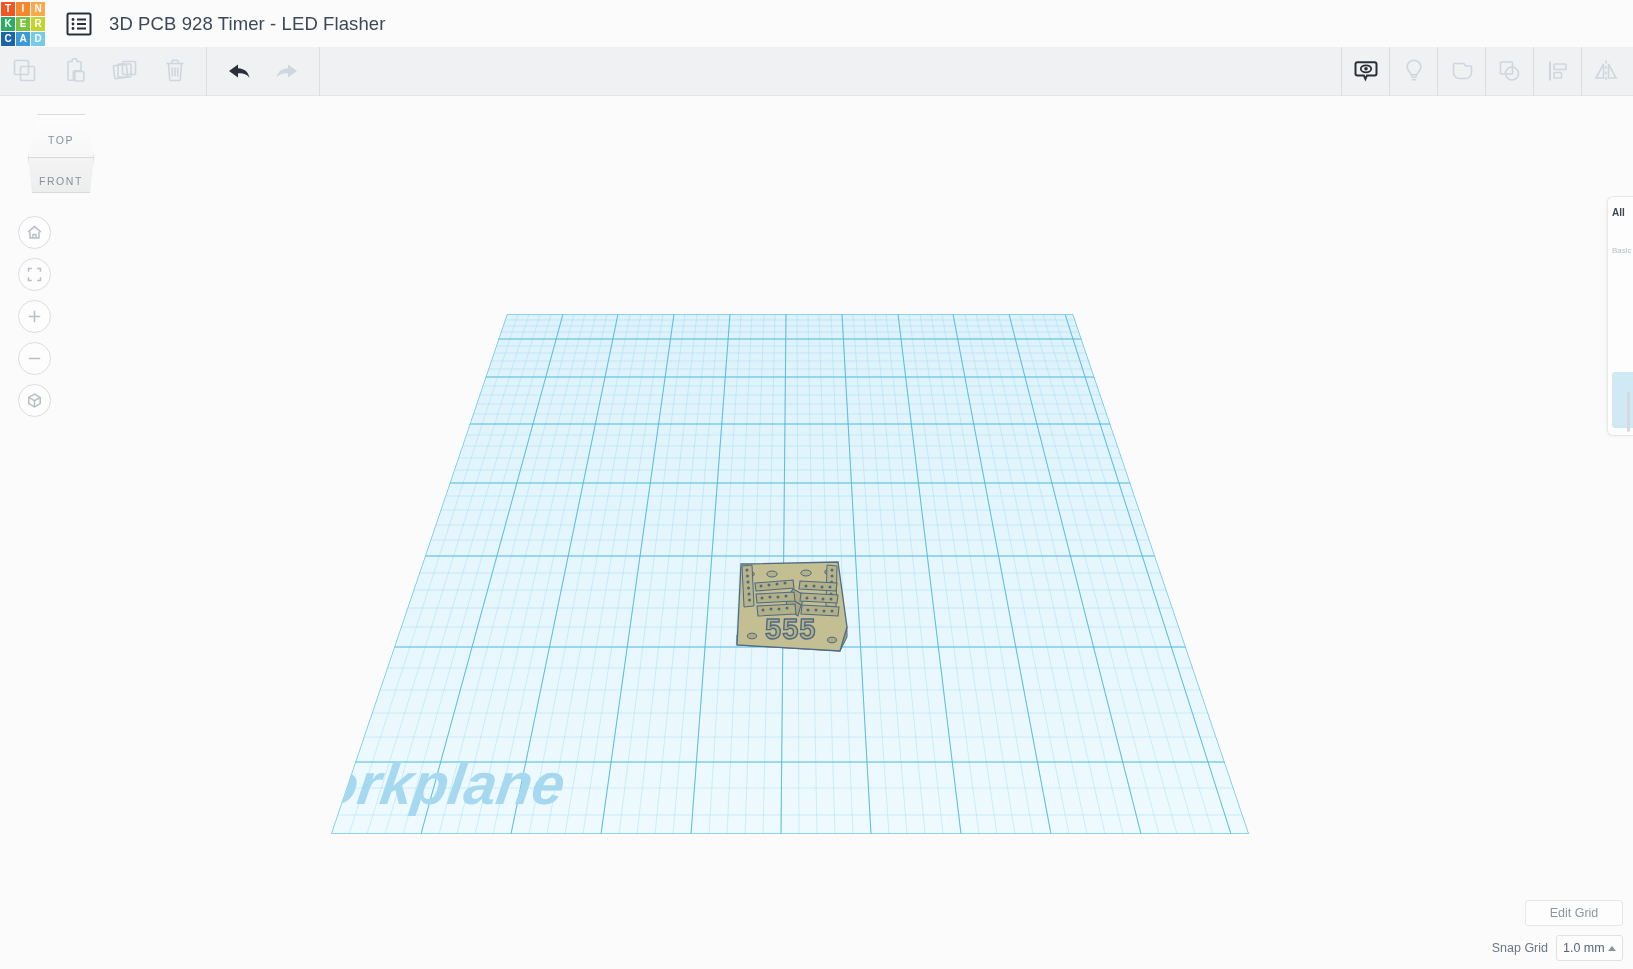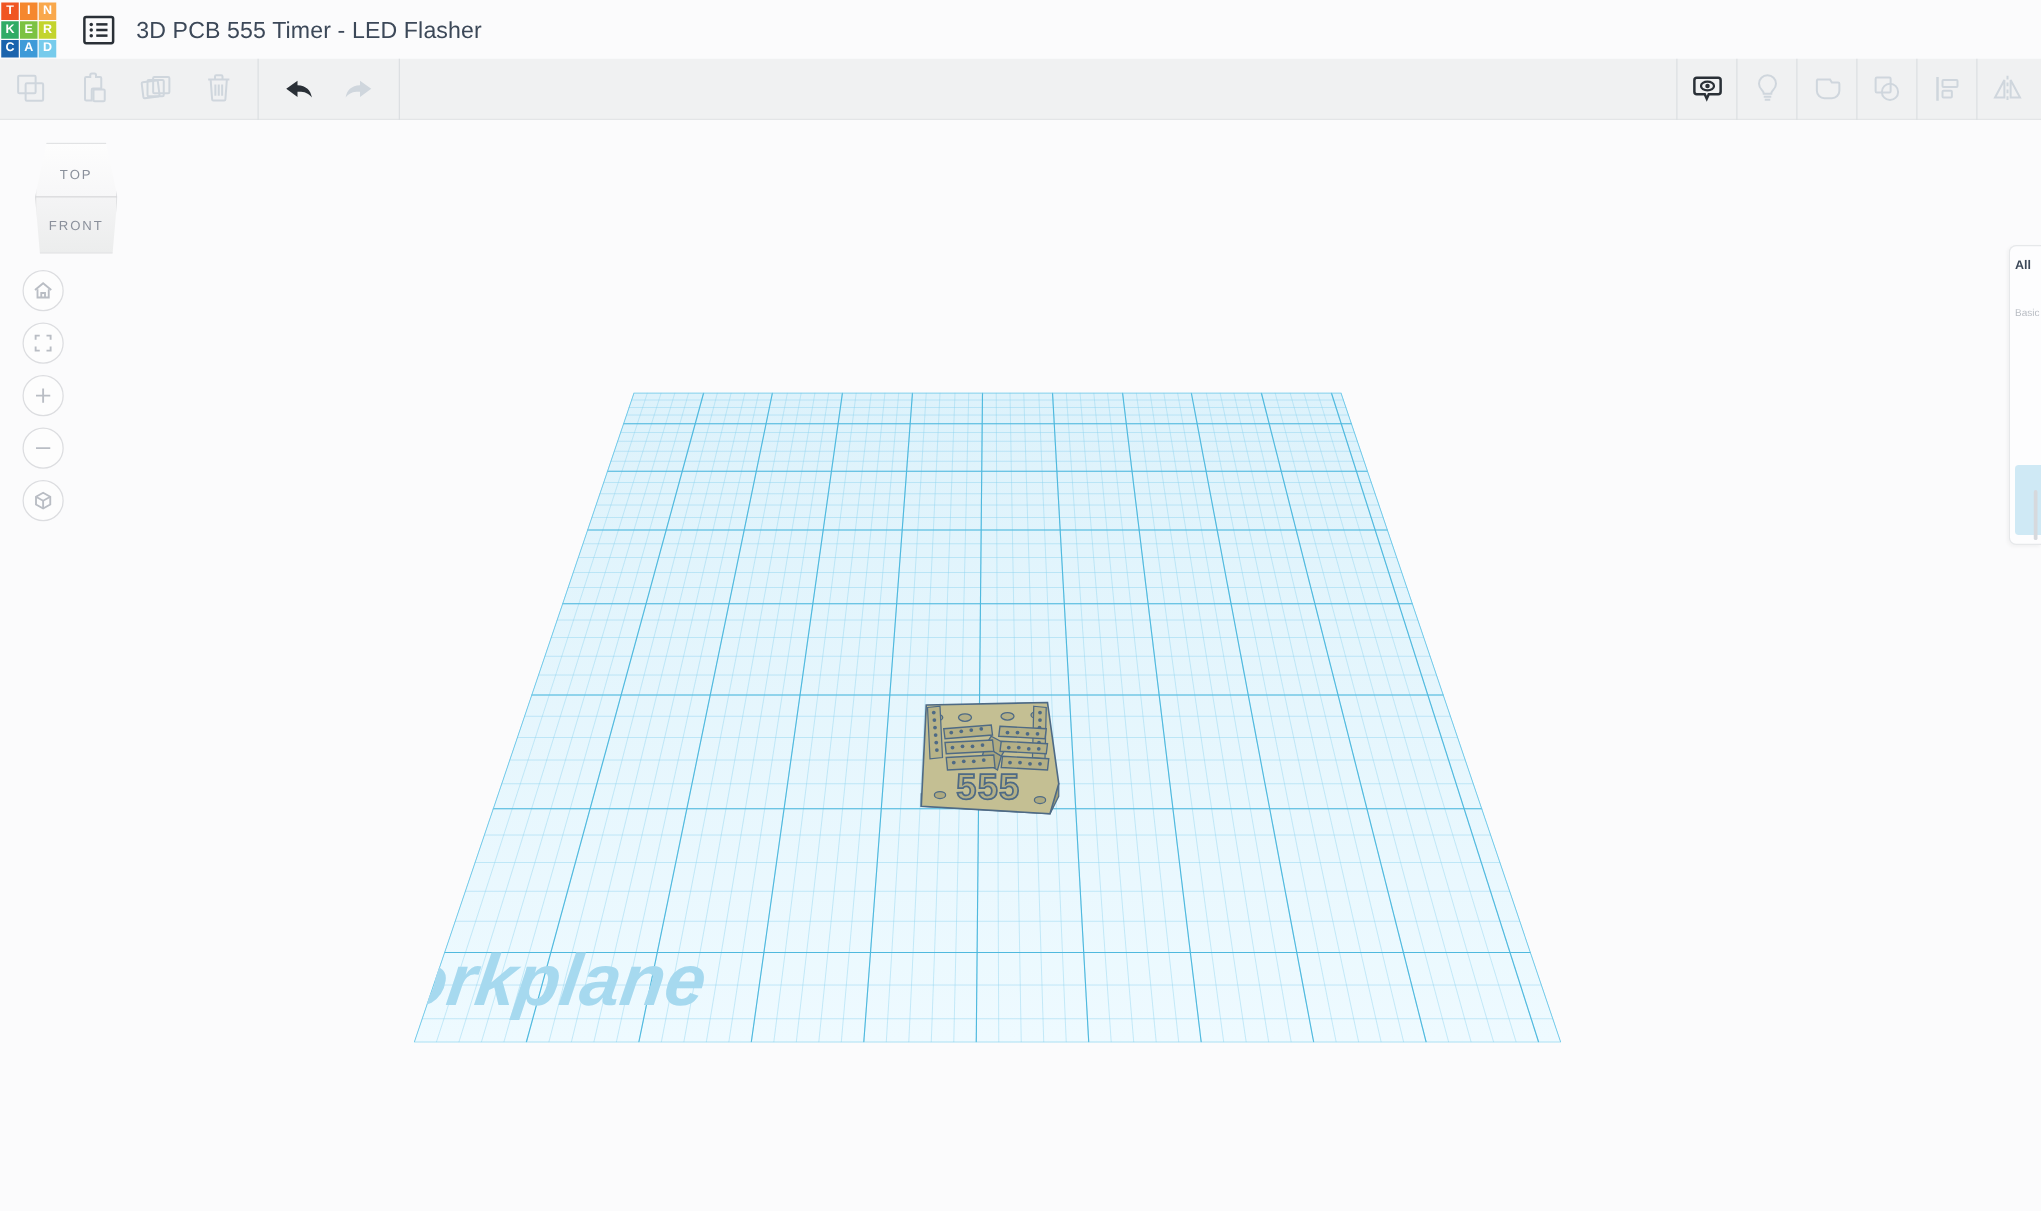--- a/index.html
+++ b/index.html
@@ -91,21 +91,21 @@
   }
   .vc-top {
     position: absolute; left: 4px; top: 0;
     width: 66px; height: 44px;
     background: linear-gradient(180deg,#fdfdfd 0%, #f7f7f8 100%);
     border: 1px solid #d9dadc;
     clip-path: polygon(14% 0%, 86% 0%, 100% 100%, 0% 100%);
   }
   .vc-front {
     position: absolute; left: 4px; top: 43px;
-    width: 66px; height: 46px;
+    width: 66px; height: 36px;
     background: linear-gradient(180deg,#f4f4f5 0%, #eceded 100%);
     border: 1px solid #d9dadc;
     clip-path: polygon(0% 0%, 100% 0%, 94% 100%, 6% 100%);
   }
   .vc-label {
     position: absolute; width: 100%; text-align: center;
     font-size: 10.5px; letter-spacing: 1.6px;
     color: #8a909b; font-weight: 400;
     font-family: "Liberation Sans", sans-serif;
   }
@@ -229,21 +229,21 @@
       <rect x="1.5" y="2.5" width="23" height="21" rx="1.5" fill="none" stroke="#2a3037" stroke-width="2"></rect>
       <circle cx="7" cy="8.5" r="1.4" fill="#2a3037"></circle>
       <circle cx="7" cy="13" r="1.4" fill="#2a3037"></circle>
       <circle cx="7" cy="17.5" r="1.4" fill="#2a3037"></circle>
       <rect x="11" y="7.5" width="9" height="2" fill="#2a3037"></rect>
       <rect x="11" y="12" width="9" height="2" fill="#2a3037"></rect>
       <rect x="11" y="16.5" width="9" height="2" fill="#2a3037"></rect>
     </svg>
   </div>
 
-  <div class="doc-title">3D PCB 555 Timer - LED Flasher</div>
+  <div class="doc-title">3D PCB 928 Timer - LED Flasher</div>
 </div>
 
 <div class="toolbar">
 
   <div class="tb-group">
 
     <div class="tb-btn" title="Copy">
       <svg width="30" height="30" viewBox="0 0 30 30">
         <rect x="4.5" y="4.5" width="14" height="14" rx="1" class="grey"></rect>
         <rect x="10.5" y="10.5" width="14" height="14" rx="1" class="grey" style="stroke:#cfd6dd"></rect>
@@ -611,14 +611,24 @@
     </div>
   </div>
 
   <div class="right-panel">
     <div class="rp-title">All</div>
     <div class="rp-sub">Basic Shapes</div>
     <div class="rp-thumb"></div>
     <div class="rp-scroll"></div>
   </div>
 
+  <div class="bottom-right">
+    <div class="edit-grid-btn">Edit Grid</div>
+    <div class="snap-row">
+      <div class="snap-label">Snap Grid</div>
+      <div class="snap-select">
+        <span class="snap-value">1.0 mm</span>
+        <span class="snap-caret"></span>
+      </div>
+    </div>
+  </div>
 
 </div>
 
 </body></html>

